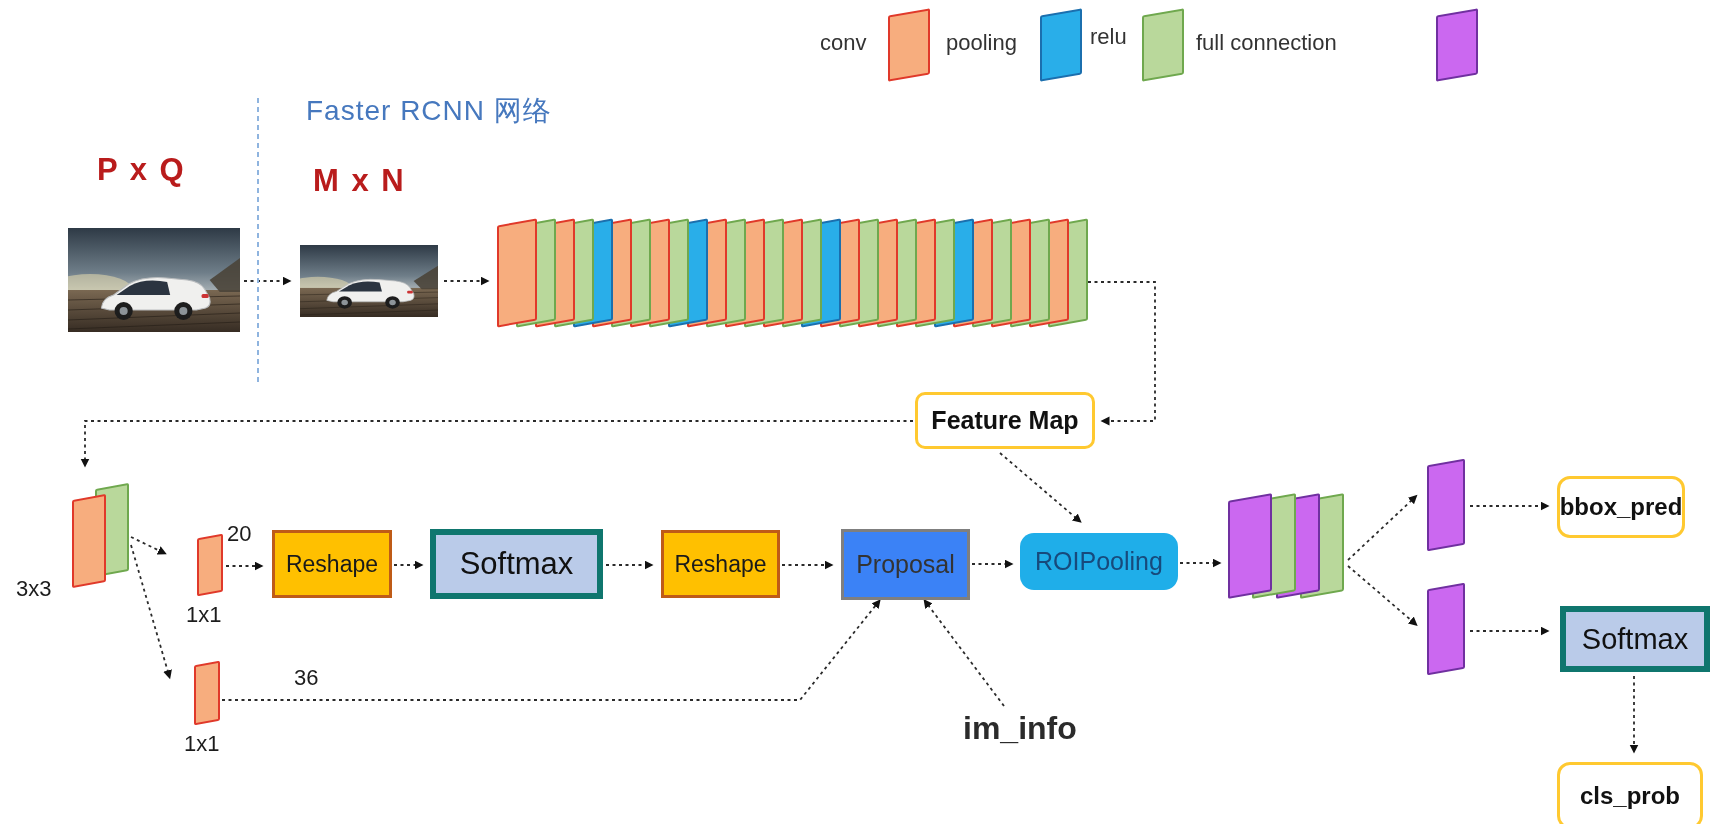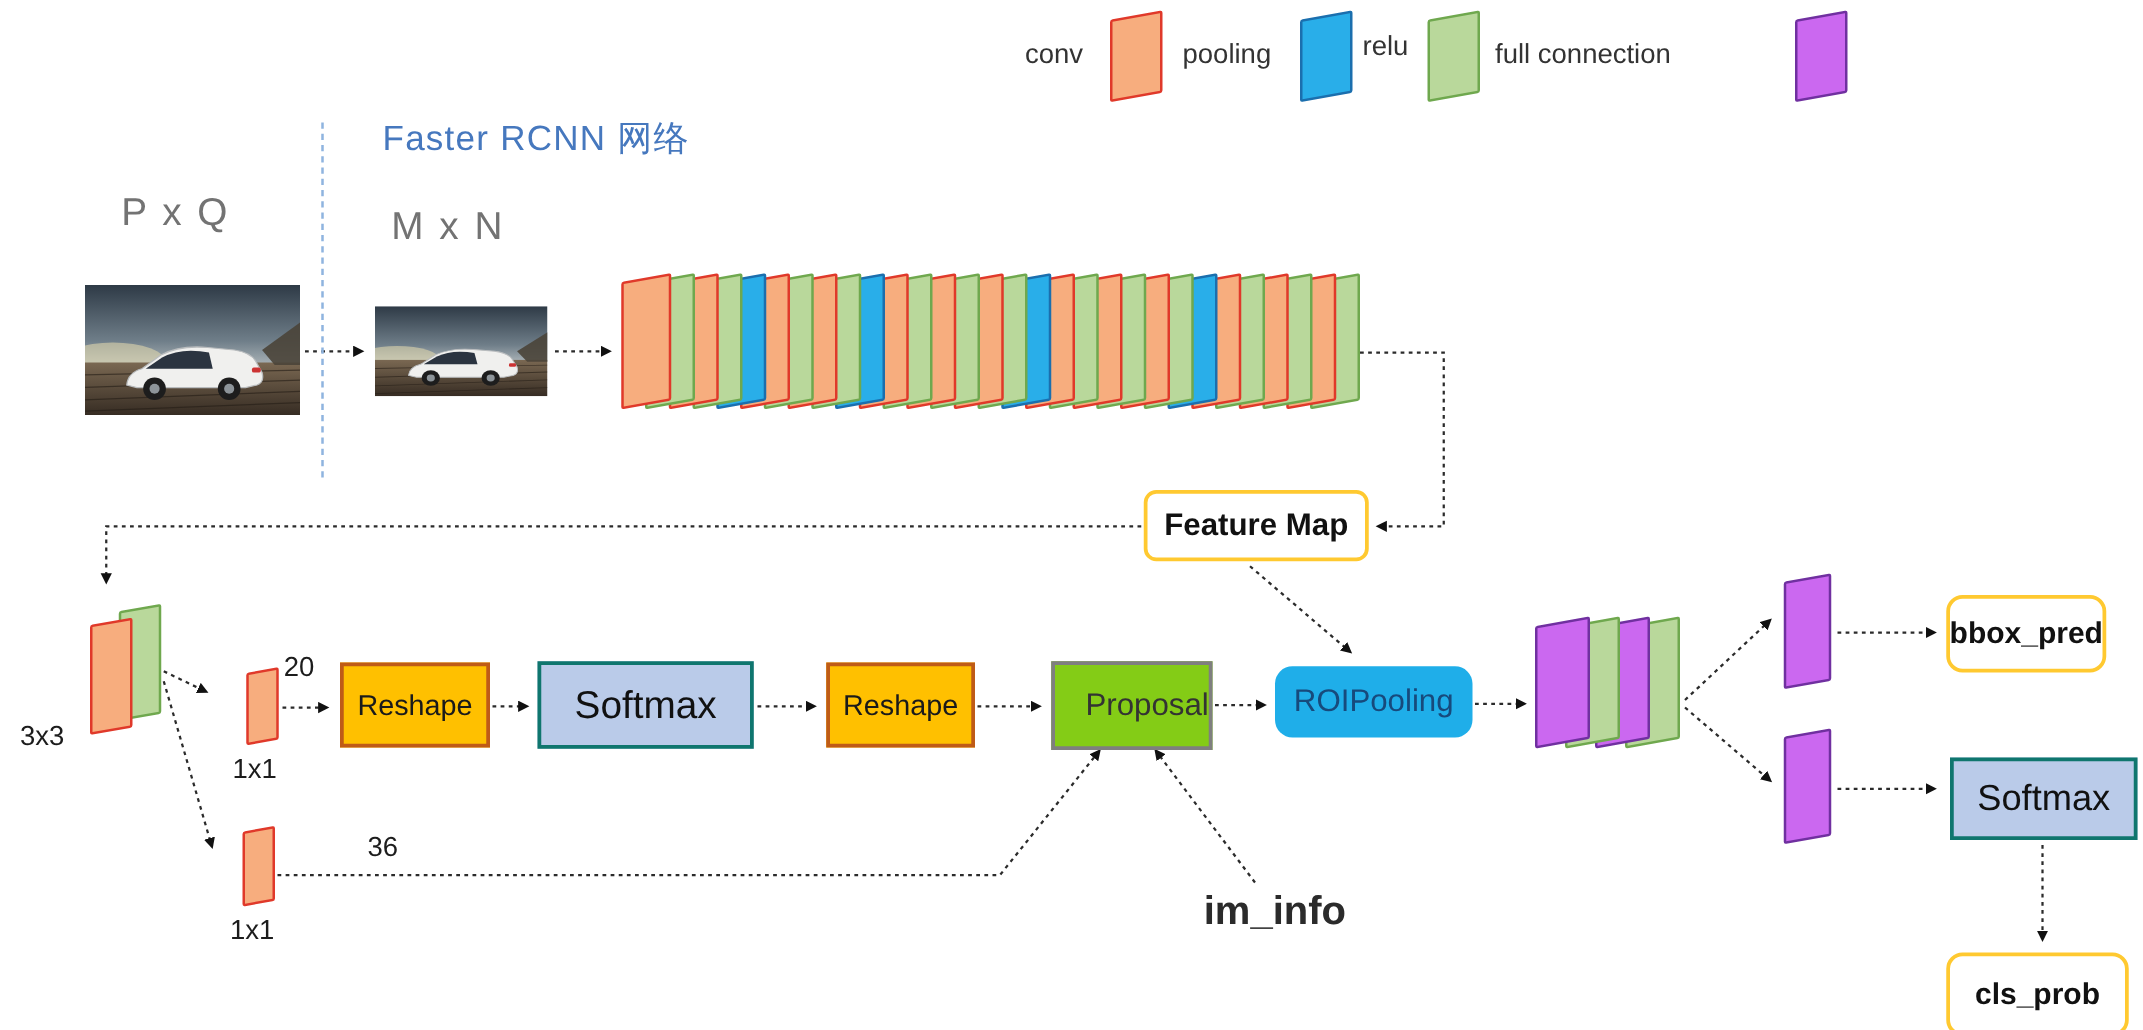--- a/index.html
+++ b/index.html
@@ -2,37 +2,37 @@
 <html><head>
 <meta charset="utf-8">
 <style>
   html,body{margin:0;padding:0;background:#ffffff;}
   .canvas{
     position:relative;width:1714px;height:824px;background:#ffffff;
     font-family:"Liberation Sans", sans-serif;color:#222;overflow:hidden;
   }
   .lbl{position:absolute;white-space:nowrap;color:#2b2b2b;}
   .title{font-size:28px;color:#4678BE;letter-spacing:1px;}
-  .size-lbl{font-size:31px;color:#737373;letter-spacing:2px;}
+  .size-lbl{font-size:31px;color:#b91c1c;letter-spacing:2px;font-weight:bold;}
   .note{font-size:23px;color:#1c1c1c;}
   .small-lbl{font-size:22px;color:#1c1c1c;}
   .bold{font-weight:bold;}
   .legend-lbl{font-size:22px;color:#333;}
   .sheet{
     position:absolute;box-sizing:border-box;border:2.5px solid #000;
     transform:skewY(-10deg);border-radius:2px;
   }
   .stack{position:absolute;}
   .node{
     position:absolute;box-sizing:border-box;display:flex;align-items:center;
     justify-content:center;text-align:center;white-space:nowrap;
   }
   .n-reshape{background:#FFC000;border:3px solid #BF5B17;font-size:23px;color:#1a1a1a;}
-  .n-softmax{background:#BACBE9;border:3px solid #0f766e;font-size:31px;color:#111;}
-  .n-proposal{background:#84cc16;border:3.5px solid #7F7F7F;font-size:25px;color:#333;justify-content:flex-end;}
+  .n-softmax{background:#BACBE9;border:6px solid #0f766e;font-size:31px;color:#111;}
+  .n-proposal{background:#3b82f6;border:3.5px solid #7F7F7F;font-size:25px;color:#333;}
   .n-roi{background:#1FAEE9;border:none;border-radius:14px;font-size:25px;font-weight:400;color:#174a7c;}
   .n-gold{background:#fff;border:3.5px solid #FFC930;border-radius:13px;font-size:24px;font-weight:bold;color:#111;}
   .n-fm{background:#fff;border:3.5px solid #FFC930;border-radius:10px;font-size:25px;font-weight:bold;color:#111;}
   svg.wires{position:absolute;left:0;top:0;pointer-events:none;}
   .car{position:absolute;}
 </style>
 </head>
 <body>
 
 <div class="canvas">

